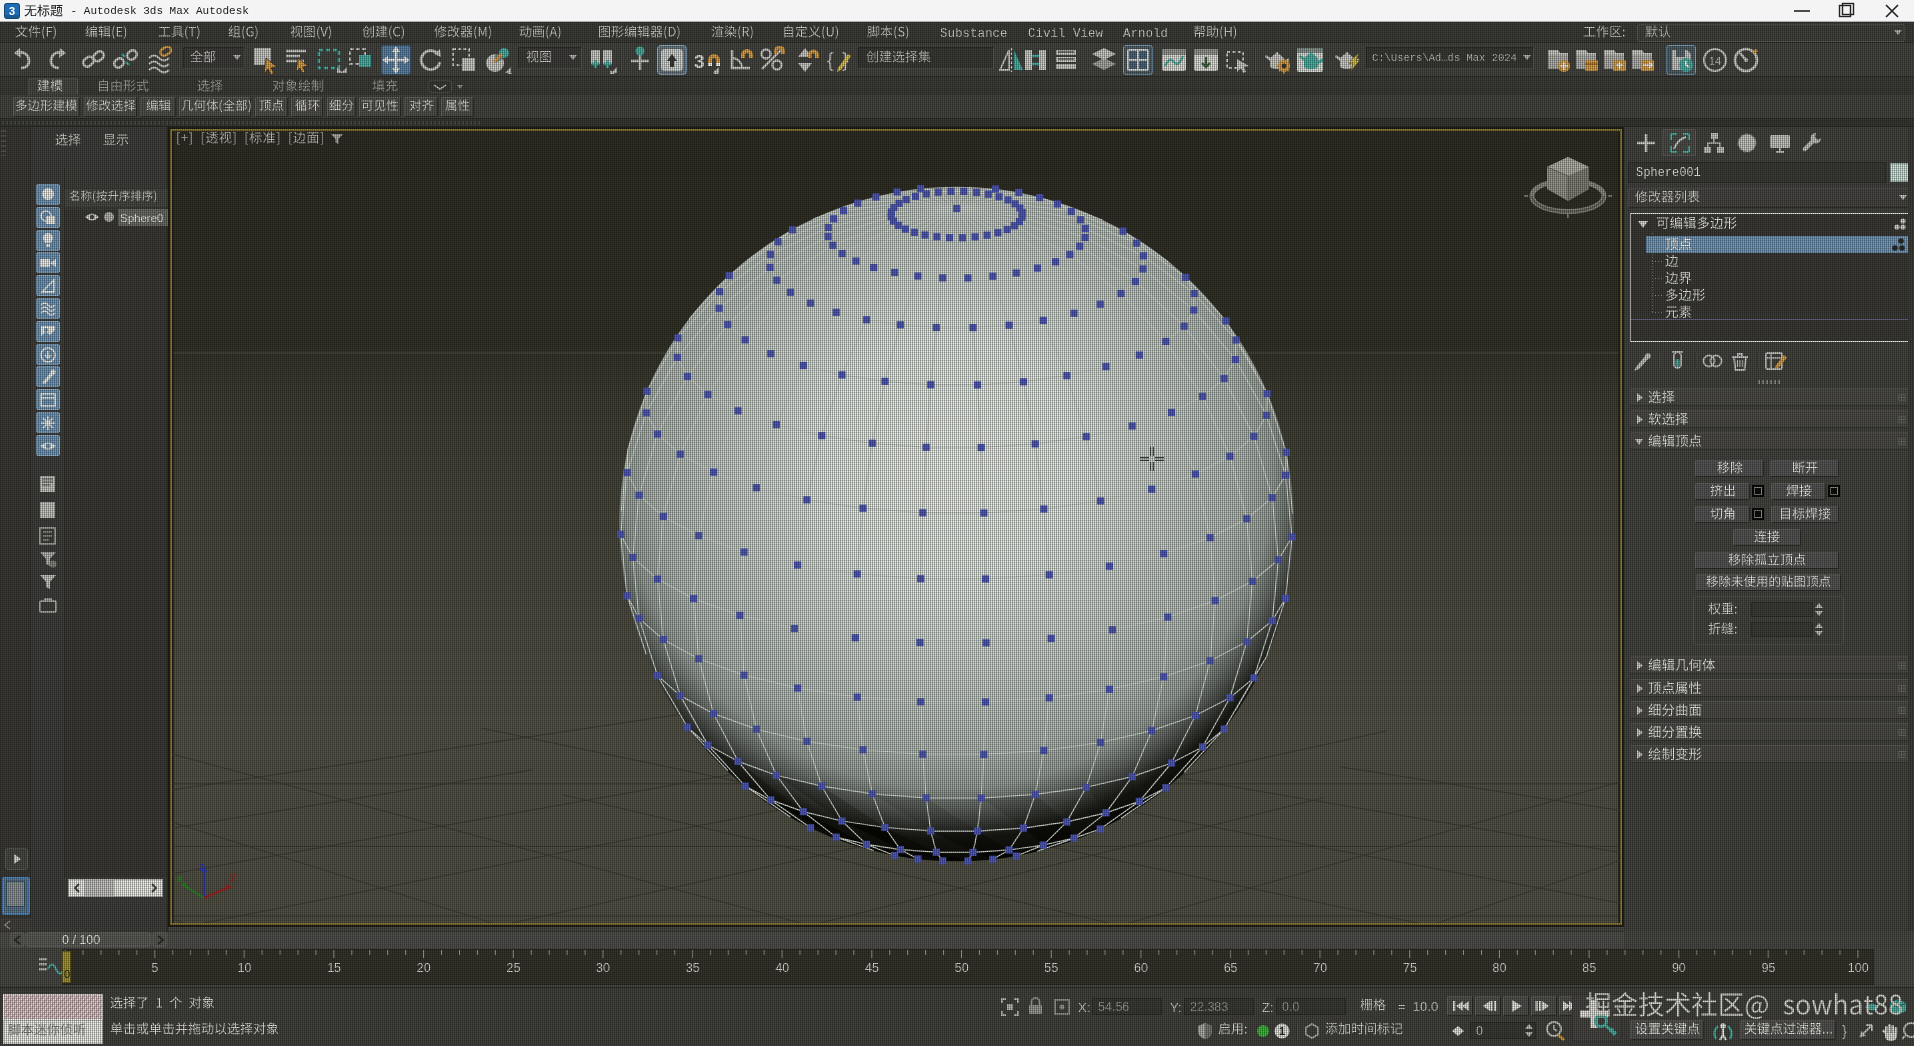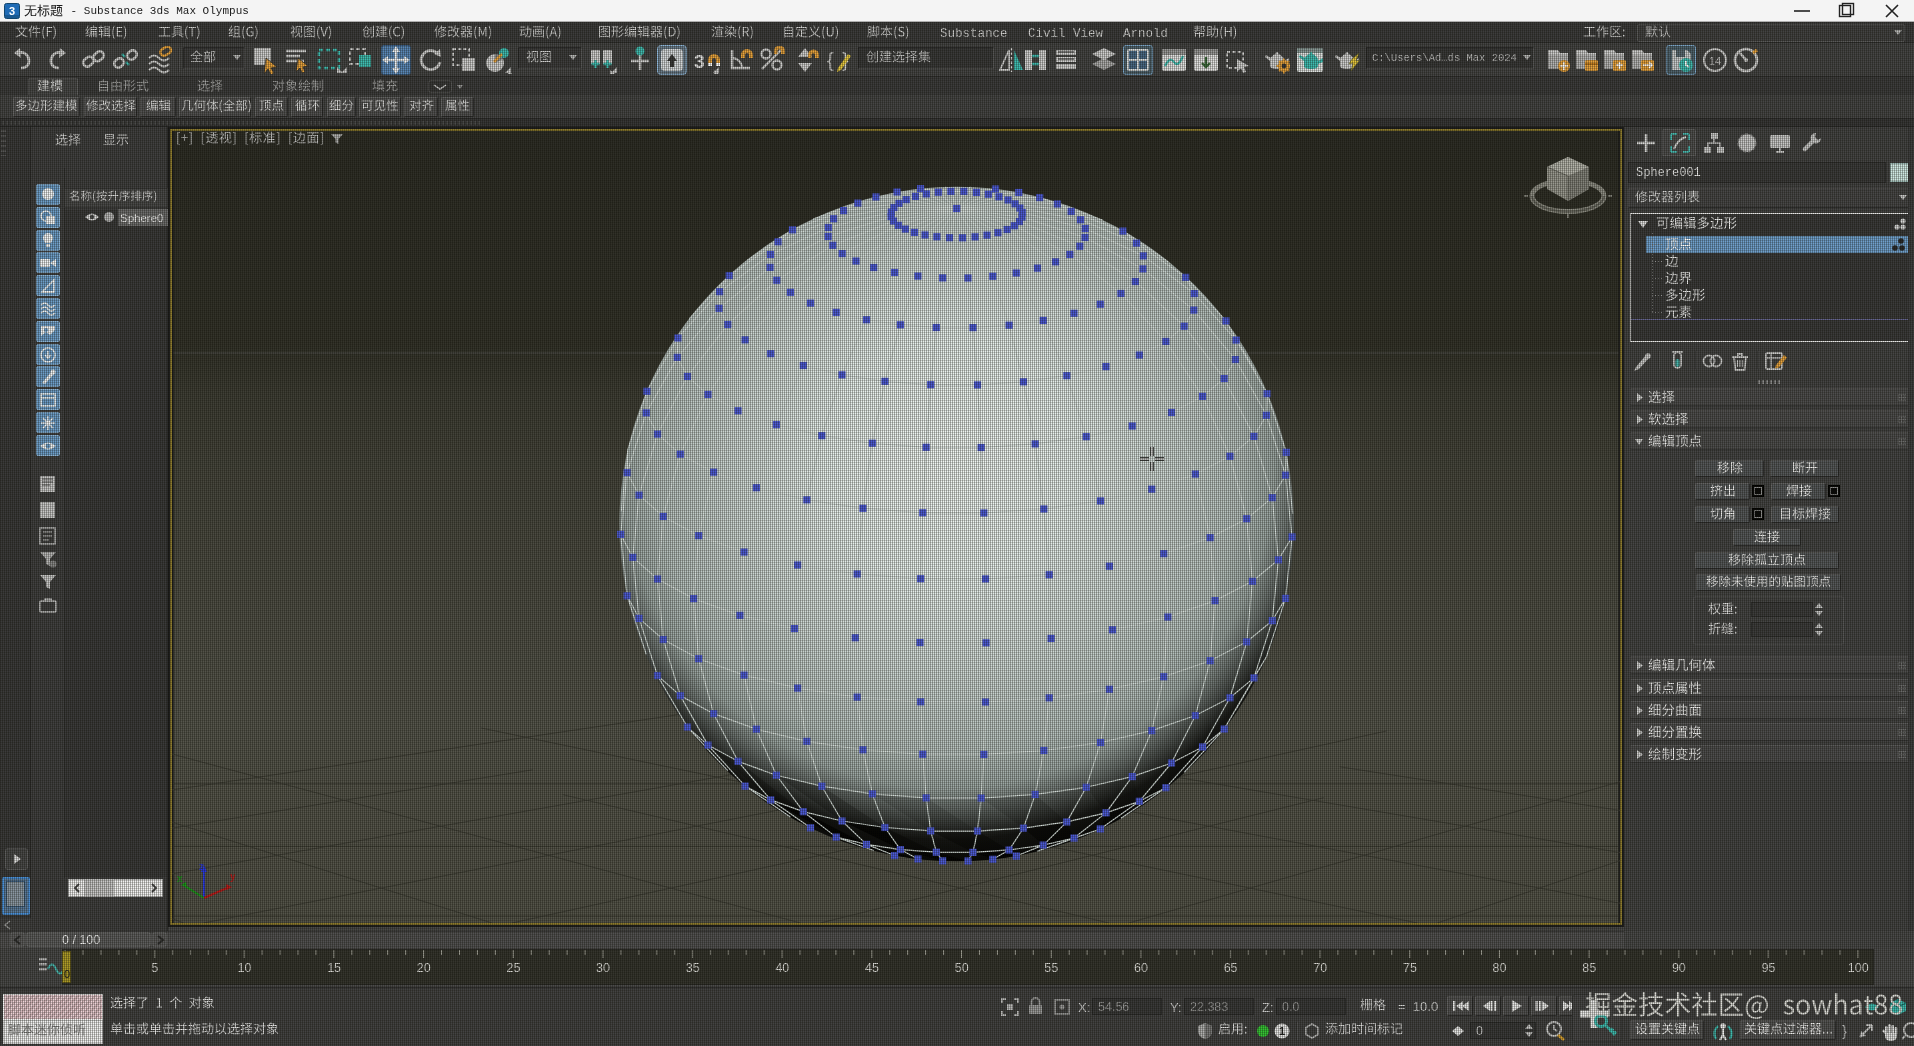--- a/index.html
+++ b/index.html
@@ -6,21 +6,21 @@
 </style></head><body>
 <div style="position:absolute;left:0px;top:0px;width:1914px;height:22px;background:#f4f4f4;border-bottom:1px solid #b0b0b0"></div>
 <svg style="position:absolute;left:4px;top:3px;" width="16" height="16" viewBox="0 0 16 16">
     <rect x="0.5" y="0.5" width="15" height="15" rx="2" fill="#1f6bb5" stroke="#14476e"></rect>
     <text x="8" y="12" font-family="Liberation Sans" font-size="11" font-weight="bold" fill="#fff" text-anchor="middle">3</text>
     <rect x="1" y="12" width="14" height="3" fill="#14476e" opacity="0.5"></rect>
   </svg>
 <svg style="position:absolute;left:24px;top:4px" width="41" height="18" viewBox="0 -11.4 41 18">
     <path d="M1.5 -10V-9.1H5.8C5.8 -8.2 5.7 -7.2 5.6 -6.2H0.7V-5.3H5.4C4.8 -3 3.6 -0.9 0.5 0.2C0.8 0.4 1 0.8 1.2 1C4.5 -0.3 5.8 -2.7 6.4 -5.3H6.6V-0.8C6.6 0.4 7 0.7 8.4 0.7C8.6 0.7 10.5 0.7 10.8 0.7C12 0.7 12.3 0.2 12.5 -1.9C12.2 -1.9 11.8 -2.1 11.5 -2.3C11.5 -0.5 11.4 -0.2 10.7 -0.2C10.3 -0.2 8.8 -0.2 8.4 -0.2C7.8 -0.2 7.7 -0.3 7.7 -0.8V-5.3H12.4V-6.2H6.5C6.7 -7.2 6.7 -8.2 6.8 -9.1H11.6V-10Z M19.1 -9.9V-9H24.7V-9.9ZM23.1 -4.2C23.7 -2.9 24.3 -1.2 24.5 -0.2L25.4 -0.5C25.2 -1.6 24.6 -3.2 24 -4.5ZM19.4 -4.4C19 -3.1 18.5 -1.7 17.7 -0.7C18 -0.6 18.3 -0.4 18.5 -0.2C19.2 -1.2 19.9 -2.7 20.3 -4.3ZM18.5 -6.8V-5.9H21.3V-0.2C21.3 -0.1 21.2 -0 21 0C20.9 0 20.2 0 19.6 -0C19.7 0.3 19.8 0.7 19.9 1C20.8 1 21.4 1 21.8 0.8C22.1 0.6 22.3 0.3 22.3 -0.2V-5.9H25.4V-6.8ZM15.6 -10.9V-8.2H13.6V-7.3H15.4C15 -5.6 14.1 -3.8 13.3 -2.8C13.5 -2.5 13.8 -2.1 13.9 -1.9C14.5 -2.7 15.1 -4.1 15.6 -5.5V1H16.6V-5.8C17 -5.1 17.6 -4.3 17.8 -3.9L18.4 -4.7C18.1 -5 17 -6.5 16.6 -6.9V-7.3H18.3V-8.2H16.6V-10.9Z M28.3 -8H30.9V-7H28.3ZM28.3 -9.7H30.9V-8.7H28.3ZM27.4 -10.4V-6.3H31.9V-10.4ZM35 -6.9C34.9 -3.5 34.7 -1.9 32 -1C32.1 -0.8 32.3 -0.5 32.4 -0.4C35.4 -1.3 35.8 -3.2 35.9 -6.9ZM35.5 -2.4C36.3 -1.8 37.3 -1 37.8 -0.4L38.4 -1C37.9 -1.6 36.9 -2.4 36.1 -2.9ZM27.6 -3.9C27.5 -2 27.3 -0.5 26.4 0.5C26.6 0.6 27 0.9 27.1 1C27.6 0.4 27.9 -0.4 28.1 -1.3C29.3 0.5 31.2 0.8 34 0.8H38.2C38.2 0.5 38.4 0.1 38.5 -0.1C37.8 -0.1 34.6 -0.1 34 -0.1C32.4 -0.1 31.1 -0.1 30.1 -0.6V-2.4H32.3V-3.2H30.1V-4.6H32.5V-5.3H26.6V-4.6H29.3V-1.1C28.9 -1.4 28.6 -1.8 28.3 -2.3C28.4 -2.8 28.4 -3.3 28.4 -3.9ZM33 -8.3V-2.8H33.8V-7.5H36.9V-2.8H37.8V-8.3H35.3C35.5 -8.6 35.7 -9.1 35.8 -9.5H38.4V-10.3H32.5V-9.5H34.9C34.7 -9.1 34.6 -8.6 34.5 -8.3Z" fill="#1a1a1a"></path>
   </svg>
-<div style="position:absolute;left:64px;top:5px;font:normal 11px 'Liberation Mono',monospace;color:#1a1a1a;letter-spacing:0;white-space:pre"> - Substance 3ds Max Olympus</div>
+<div style="position:absolute;left:64px;top:5px;font:normal 11px 'Liberation Mono',monospace;color:#1a1a1a;letter-spacing:0;white-space:pre"> - Autodesk 3ds Max Autodesk</div>
 <svg style="position:absolute;left:1782px;top:0px;" width="132" height="22" viewBox="0 0 132 22">
     <path d="M12 11h16" stroke="#222" stroke-width="1.6"></path>
     <rect x="57.5" y="5.5" width="11" height="11" fill="none" stroke="#222" stroke-width="1.4"></rect>
     <rect x="60.5" y="3.5" width="11" height="11" fill="none" stroke="#222" stroke-width="1.4"></rect>
     <path d="M104 5l12 12M116 5l-12 12" stroke="#222" stroke-width="1.6"></path>
   </svg>
 <div style="position:absolute;left:0px;top:22px;width:1914px;height:21px;background:#3d3d3d;border-bottom:1px solid #303030"></div>
 <svg style="position:absolute;left:15px;top:25px" width="43" height="18" viewBox="0 -11.4 43 18">
     <path d="M5.5 -10.7C5.9 -10.1 6.3 -9.2 6.5 -8.7L7.5 -9C7.4 -9.5 6.9 -10.4 6.5 -11ZM0.7 -8.6V-7.7H2.7C3.4 -5.7 4.5 -4 5.8 -2.6C4.4 -1.4 2.6 -0.5 0.5 0.1C0.7 0.3 1 0.8 1.1 1C3.2 0.3 5.1 -0.6 6.5 -1.9C8 -0.6 9.8 0.4 11.9 0.9C12.1 0.7 12.3 0.3 12.6 0.1C10.5 -0.5 8.7 -1.4 7.3 -2.6C8.6 -4 9.6 -5.6 10.3 -7.7H12.4V-8.6ZM6.6 -3.3C5.3 -4.5 4.4 -6 3.7 -7.7H9.2C8.6 -5.9 7.7 -4.5 6.6 -3.3Z M17.1 -4.4V-3.5H20.9V1H21.8V-3.5H25.4V-4.4H21.8V-7.3H24.8V-8.3H21.8V-10.8H20.9V-8.3H19.1C19.3 -8.8 19.4 -9.5 19.6 -10.1L18.6 -10.3C18.3 -8.6 17.8 -6.9 17 -5.8C17.3 -5.7 17.7 -5.5 17.8 -5.3C18.2 -5.9 18.5 -6.6 18.8 -7.3H20.9V-4.4ZM16.5 -10.9C15.8 -8.9 14.6 -7 13.4 -5.7C13.6 -5.5 13.9 -5 14 -4.7C14.4 -5.2 14.8 -5.7 15.2 -6.2V1H16.1V-7.8C16.6 -8.7 17 -9.6 17.4 -10.6Z M29.1 2.5 29.8 2.2C28.7 0.4 28.2 -1.8 28.2 -4C28.2 -6.2 28.7 -8.4 29.8 -10.3L29.1 -10.6C27.9 -8.7 27.2 -6.6 27.2 -4C27.2 -1.5 27.9 0.6 29.1 2.5Z M31.7 0H32.9V-4.3H36.5V-5.3H32.9V-8.5H37.2V-9.5H31.7Z M38.9 2.5C40.1 0.6 40.8 -1.5 40.8 -4C40.8 -6.6 40.1 -8.7 38.9 -10.6L38.1 -10.3C39.2 -8.4 39.8 -6.2 39.8 -4C39.8 -1.8 39.2 0.4 38.1 2.2Z" fill="#d4d4d4"></path>
   </svg>

